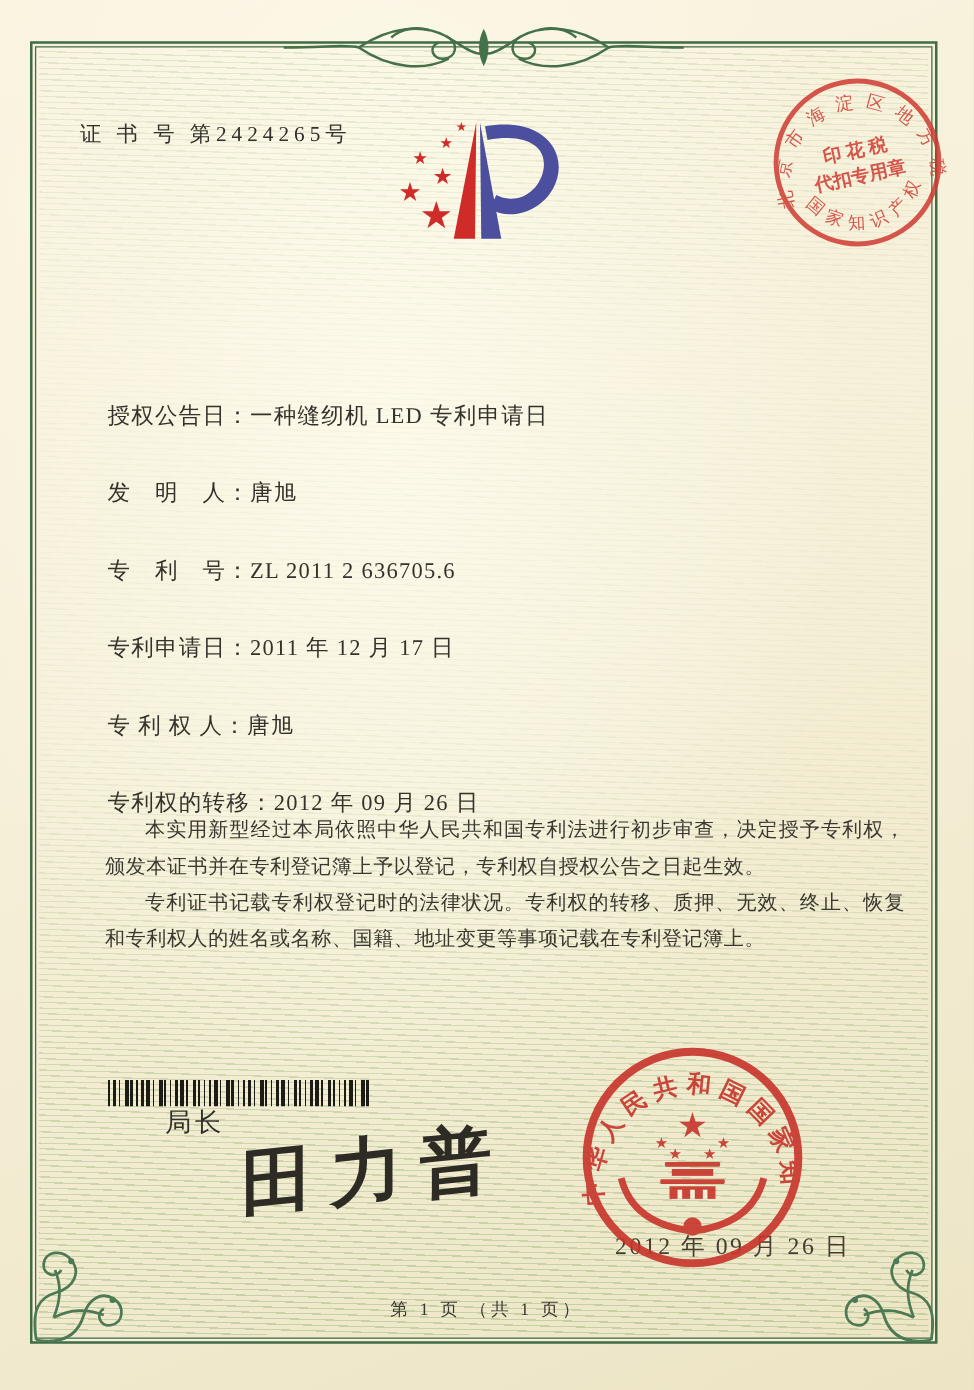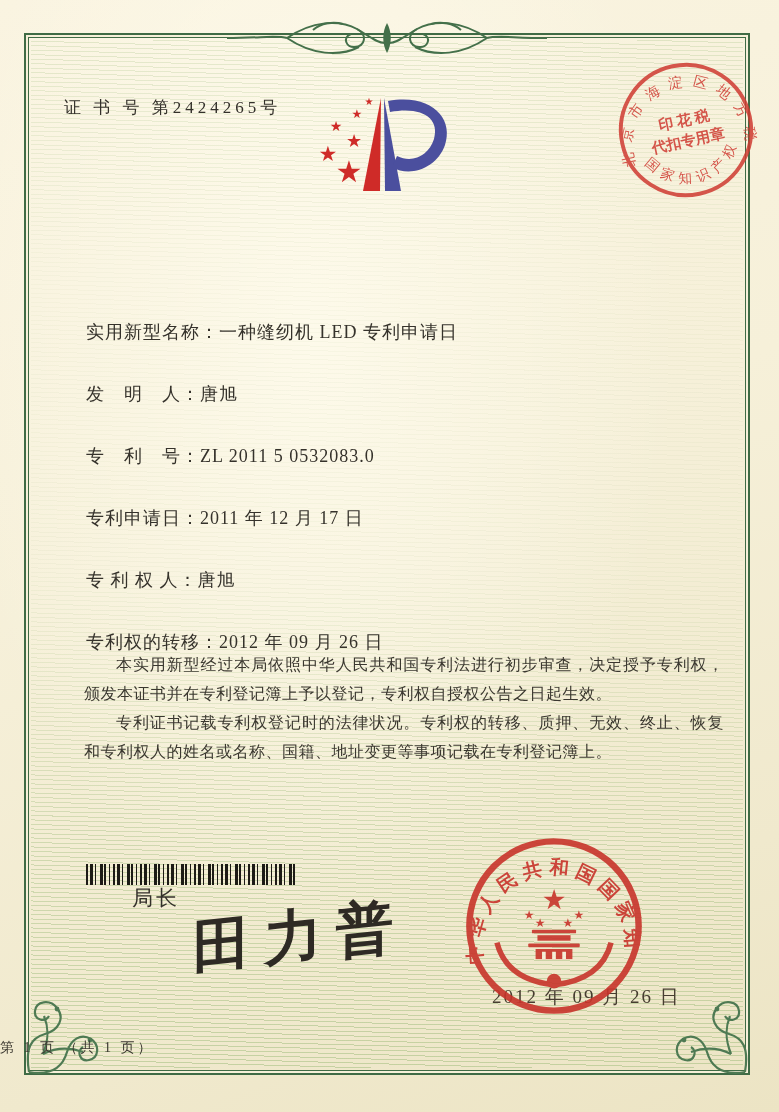--- a/index.html
+++ b/index.html
@@ -67,21 +67,21 @@
   .sign-title{position:absolute;left:132px;top:884px;font-size:21px;letter-spacing:3px;color:#33302a;}
   .sign-name{
     position:absolute;left:192px;top:898px;font-size:58px;font-weight:700;color:#2e2a24;
     letter-spacing:14px;transform:rotate(-6deg) skewX(-6deg);white-space:nowrap;
   }
   .seal{position:absolute;left:462px;top:834px;width:184px;height:184px;opacity:.9;}
   .seal-date{
     position:absolute;left:492px;top:984px;font-size:19px;letter-spacing:2px;color:#463d30;z-index:0;
   }
   .footer{
-    position:absolute;left:0;top:1039px;width:100%;text-align:left;
+    position:absolute;left:0;top:1039px;width:100%;text-align:center;
     font-size:14px;letter-spacing:3px;color:#3a372f;
   }
   svg text{font-family:"Liberation Serif","DejaVu Serif",serif;}
 </style>
 </head>
 <body>
 
 <div class="page">
 
   <div class="frame">
@@ -155,27 +155,27 @@
     <text font-size="14" letter-spacing="6" fill="#cf3a31">
       <textPath href="#taxBottom" startOffset="6%">国家知识产权局</textPath>
     </text>
     <text x="75" y="70" font-size="15" font-weight="bold" text-anchor="middle" fill="#cf3a31">印 花 税</text>
     <text x="75" y="91" font-size="15" font-weight="bold" text-anchor="middle" fill="#cf3a31">代扣专用章</text>
   </svg>
 
 
   <div class="fields">
     <div class="field-row">
-      <span class="flabel">实用新型名称：</span><span class="fvalue">一种缝纫机 LED 专利申请日</span>
+      <span class="flabel">授权公告日：</span><span class="fvalue">一种缝纫机 LED 专利申请日</span>
     </div>
     <div class="field-row">
       <span class="flabel">发　明　人：</span><span class="fvalue">唐旭</span>
     </div>
     <div class="field-row">
-      <span class="flabel">专　利　号：</span><span class="fvalue">ZL 2011 5 0532083.0</span>
+      <span class="flabel">专　利　号：</span><span class="fvalue">ZL 2011 2 636705.6</span>
     </div>
     <div class="field-row">
       <span class="flabel">专利申请日：</span><span class="fvalue">2011 年 12 月 17 日</span>
     </div>
     <div class="field-row">
       <span class="flabel">专 利 权 人：</span><span class="fvalue">唐旭</span>
     </div>
     <div class="field-row">
       <span class="flabel">专利权的转移：</span><span class="fvalue">2012 年 09 月 26 日</span>
     </div>

